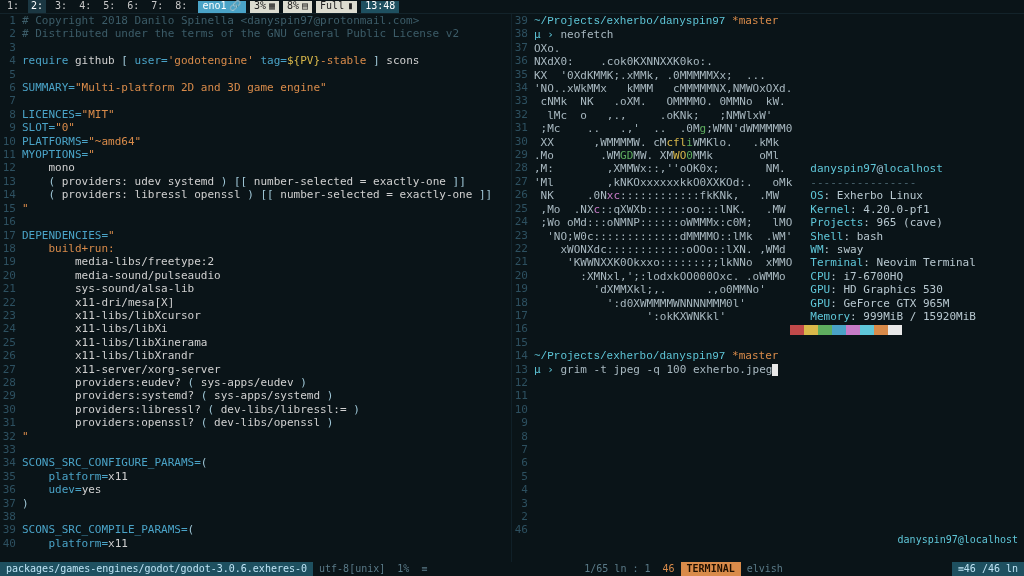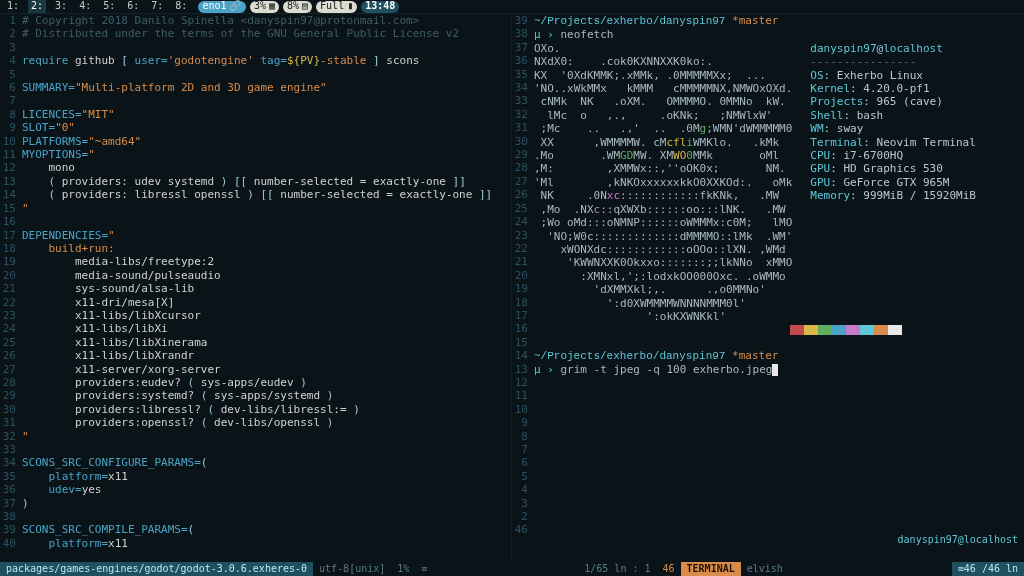--- a/index.html
+++ b/index.html
@@ -19,22 +19,22 @@
     align-items: center;
     border-bottom: 1px solid #13232a;
     font-size: 10px;
     color: #c8c8c8;
   }
   .topbar .ws { display: flex; align-items: center; padding: 0 4px; gap: 6px; }
   .topbar .ws span { padding: 0 3px; }
   .topbar .ws .active { background: #1b3742; color: #fff; }
   .topbar .title { flex: 1; text-align: center; color: #9cc; }
   .topbar .tray { display: flex; align-items: center; gap: 4px; padding: 0 4px; }
-  .tray .pill { background: #dcdcd0; color: #222; padding: 0 4px; display:flex; align-items:center; gap:3px; height:12px;border-radius:6px; }
-  .tray .pill.clock { background:#1e5060; color:#fff;font-weight:bold; }
+  .tray .pill { background: #dcdcd0; color: #222; padding: 0 4px; display:flex; align-items:center; gap:3px; height:12px; }
+  .tray .pill.clock { background:#1e5060; color:#fff; }
   .tray .pill.net { background:#4aa3c7; color:#fff; }
 
   .main { display: flex; width: 100%; height: calc(100% - 28px); }
   .pane { position: relative; height: 100%; display: flex; }
   .pane.left { width: 512px; border-right: 1px solid #102028; }
   .pane.right { width: 512px; }
   .gutter {
     width: 22px; text-align: right; color: #2d5060;
     padding-right: 6px; user-select: none;
     white-space: pre;
@@ -72,21 +72,21 @@
   .sl-left { background: #1e5060; color: #bfe4f5; flex: 0 0 auto; }
   .sl-fill { background: #0a1418; color: #5a7a88; flex: 1; }
   .sl-enc { background: #0a1418; color: #5a7a88; }
   .sl-pct { background: #0a1418; color: #5a7a88; }
   .sl-pos { background: #0a1418; color: #5a7a88; }
   .sl-mode { background: #d98b4a; color: #201000; font-weight: bold; }
   .sl-shell { background: #0a1418; color: #5a7a88; }
   .sl-ruler { background: #1e5060; color: #bfe4f5; }
   
 
-  .sysinfo-block { display:flex; }
+  .sysinfo-block { display:flex;align-items:flex-end; }
   .sysinfo-left { white-space: pre; }
   .sysinfo-right { white-space: pre; padding-left: 18px; }
   .user-at { color:#5fc7d9; }
   .user-at .at { color:#a0c8d8; }
   .hr-bot { position:absolute; right:6px; bottom:16px; color:#5fc7d9; font-size:10px; }
 </style>
 </head>
 <body>
 
 <div class="topbar">

